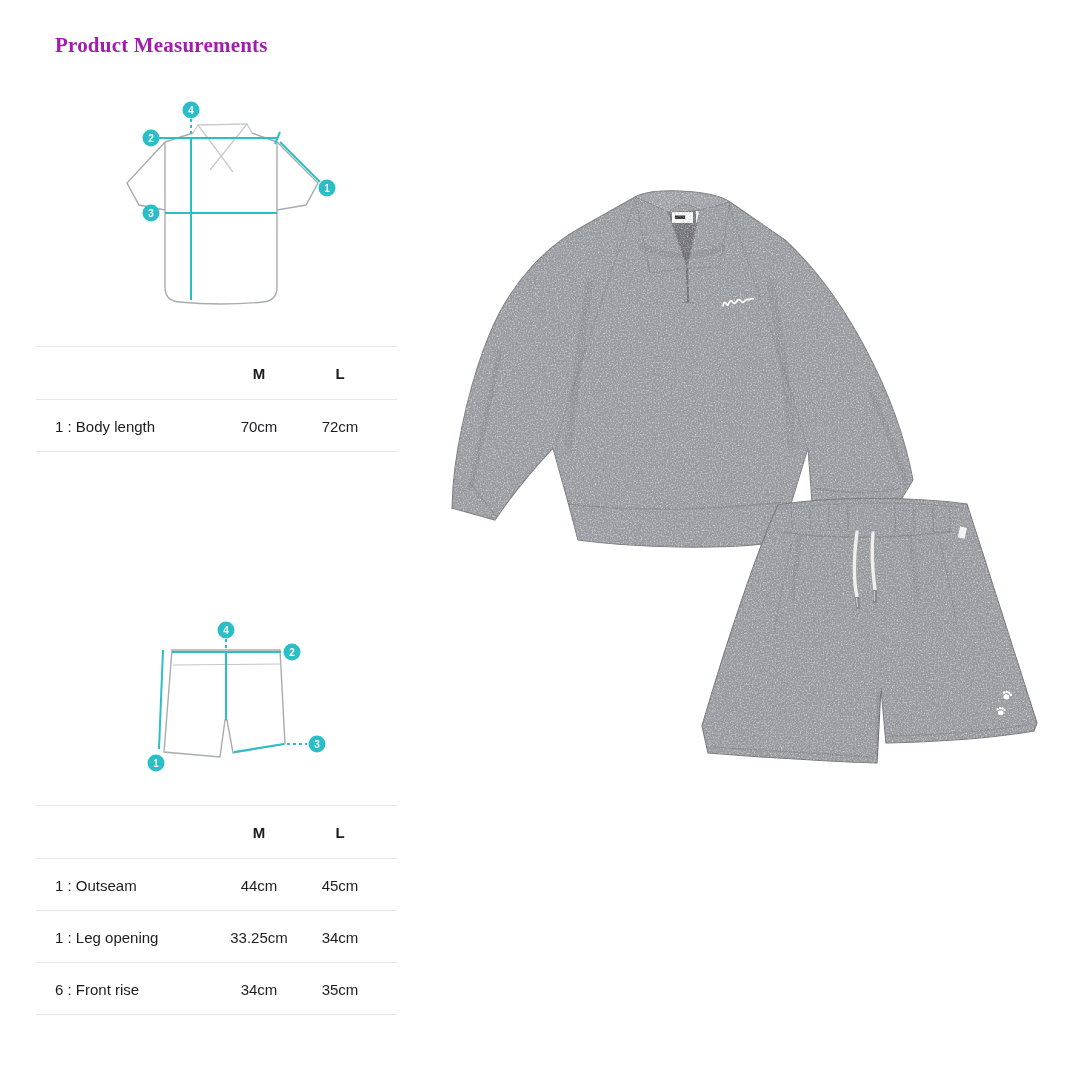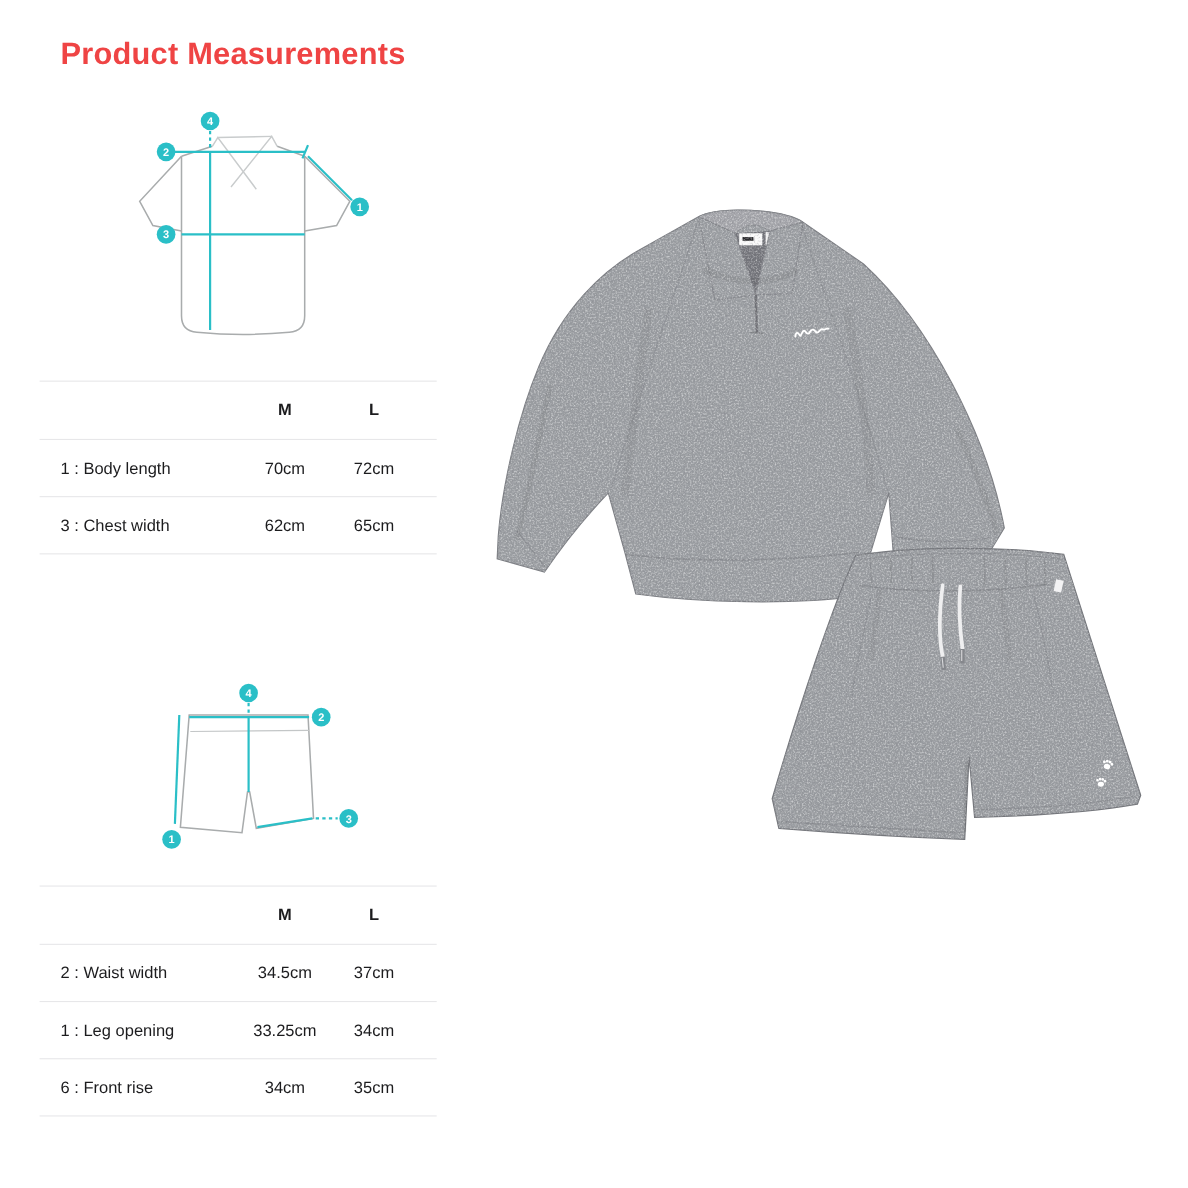--- a/index.html
+++ b/index.html
@@ -1,19 +1,19 @@
 <!DOCTYPE html>
 <html><head>
 <meta charset="utf-8">
 <style>
   html,body{margin:0;padding:0;background:#ffffff;}
   .stage{position:relative;width:1080px;height:1080px;background:#ffffff;overflow:hidden;
          font-family:"Liberation Sans",sans-serif;color:#1c1c1e;}
   .abs{position:absolute;}
-  .page-title{left:55px;top:33px;font-size:28px;font-weight:700;color:#ef4444;letter-spacing:.2px;}
+  .page-title{left:55px;top:33px;font-size:21px;font-weight:700;color:#a21caf;letter-spacing:.2px;font-family:Liberation Serif, serif;}
   
   .mtable{position:absolute;left:36px;width:361px;border-bottom:1px solid #e7e7e9;font-size:15px;}
   .t-shirt{top:346px;}
   .t-shorts{top:805px;}
   .mrow{position:relative;height:51px;border-top:1px solid #e7e7e9;}
   .mhead{height:52px;}
   .mlabel{position:absolute;left:19px;top:50%;transform:translateY(-50%);white-space:nowrap;color:#1c1c1e;}
   .mval{position:absolute;top:50%;transform:translate(-50%,-50%);white-space:nowrap;color:#1c1c1e;}
   .v1{left:223px;}
   .v2{left:304px;}
@@ -71,25 +71,20 @@
   <div class="mtable t-shirt">
     <div class="mrow mhead">
       <span class="mval v1 mcol">M</span>
       <span class="mval v2 mcol">L</span>
     </div>
     <div class="mrow">
       <span class="mlabel">1 : Body length</span>
       <span class="mval v1">70cm</span>
       <span class="mval v2">72cm</span>
     </div>
-    <div class="mrow">
-      <span class="mlabel">3 : Chest width</span>
-      <span class="mval v1">62cm</span>
-      <span class="mval v2">65cm</span>
-    </div>
   </div>
 
   <svg class="abs" style="left:130px;top:615px;" width="210" height="175" viewBox="0 0 210 175">
     <g stroke="#a9acad" stroke-width="1.4" fill="none">
       <path d="M 42,35 L 150,35 L 155,129 L 103,138 L 97,105 L 95,105 L 90,142 L 34,137 Z"></path>
       <path d="M 43,50 L 151,49" stroke="#c3c6c7" stroke-width="1.1"></path>
     </g>
     <g stroke="#2abfc7" stroke-width="2" fill="none">
       <path d="M 42,37 L 151,37"></path>
       <path d="M 33,35 L 29,134"></path>
@@ -117,23 +112,23 @@
       </g>
     </g>
   </svg>
 
   <div class="mtable t-shorts">
     <div class="mrow mhead">
       <span class="mval v1 mcol">M</span>
       <span class="mval v2 mcol">L</span>
     </div>
     <div class="mrow">
-      <span class="mlabel">2 : Waist width</span>
-      <span class="mval v1">34.5cm</span>
-      <span class="mval v2">37cm</span>
+      <span class="mlabel">1 : Outseam</span>
+      <span class="mval v1">44cm</span>
+      <span class="mval v2">45cm</span>
     </div>
     <div class="mrow">
       <span class="mlabel">1 : Leg opening</span>
       <span class="mval v1">33.25cm</span>
       <span class="mval v2">34cm</span>
     </div>
     <div class="mrow">
       <span class="mlabel">6 : Front rise</span>
       <span class="mval v1">34cm</span>
       <span class="mval v2">35cm</span>

